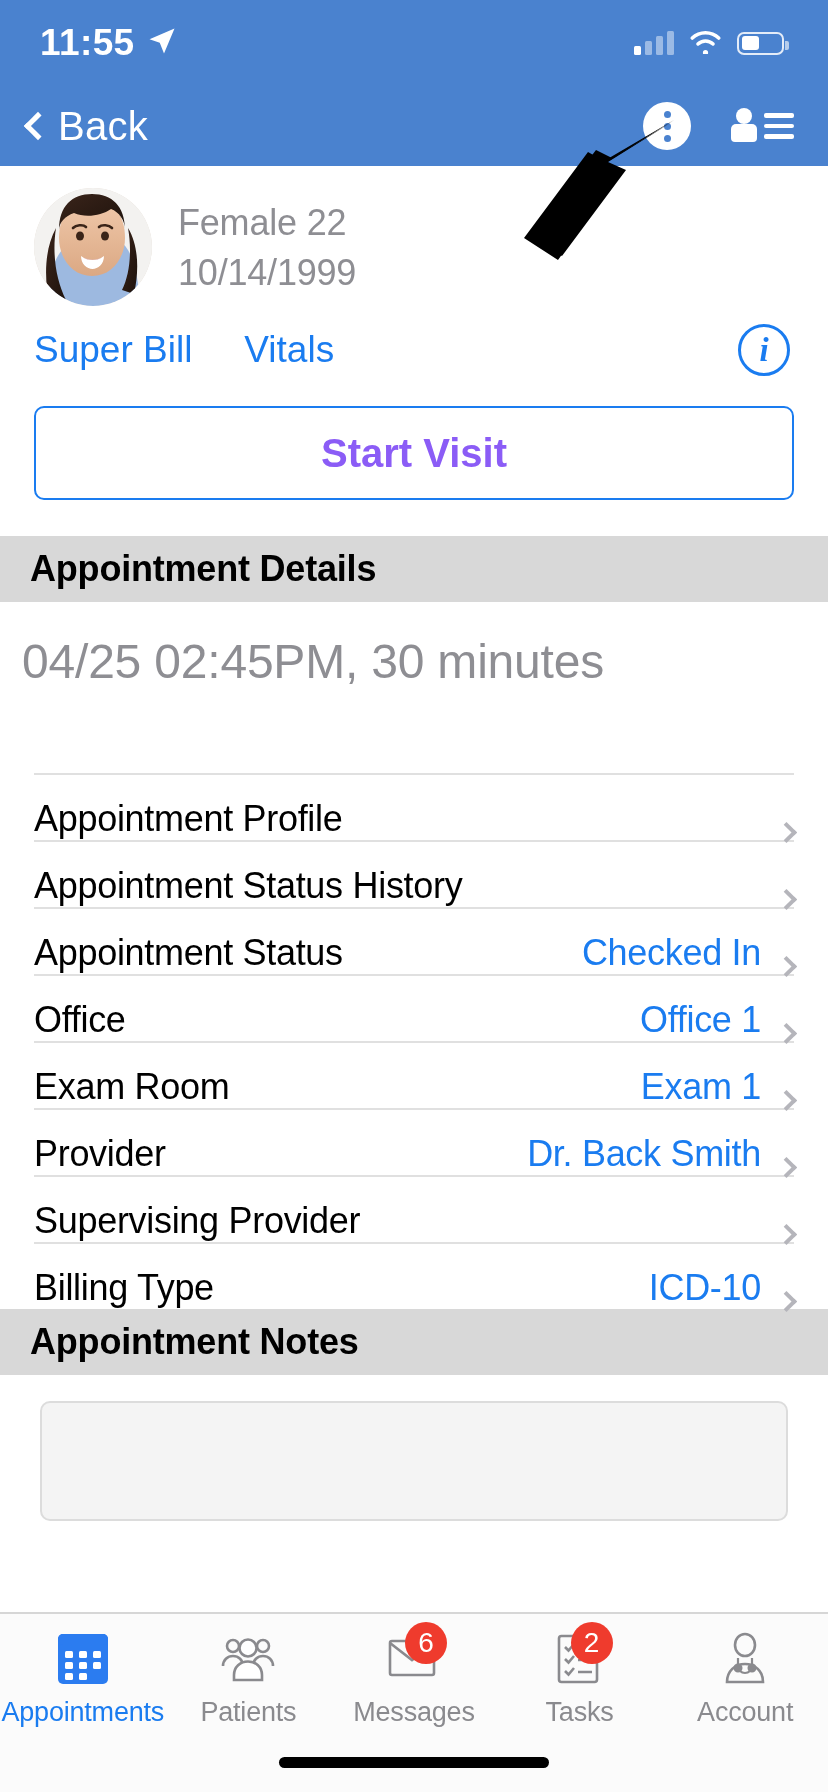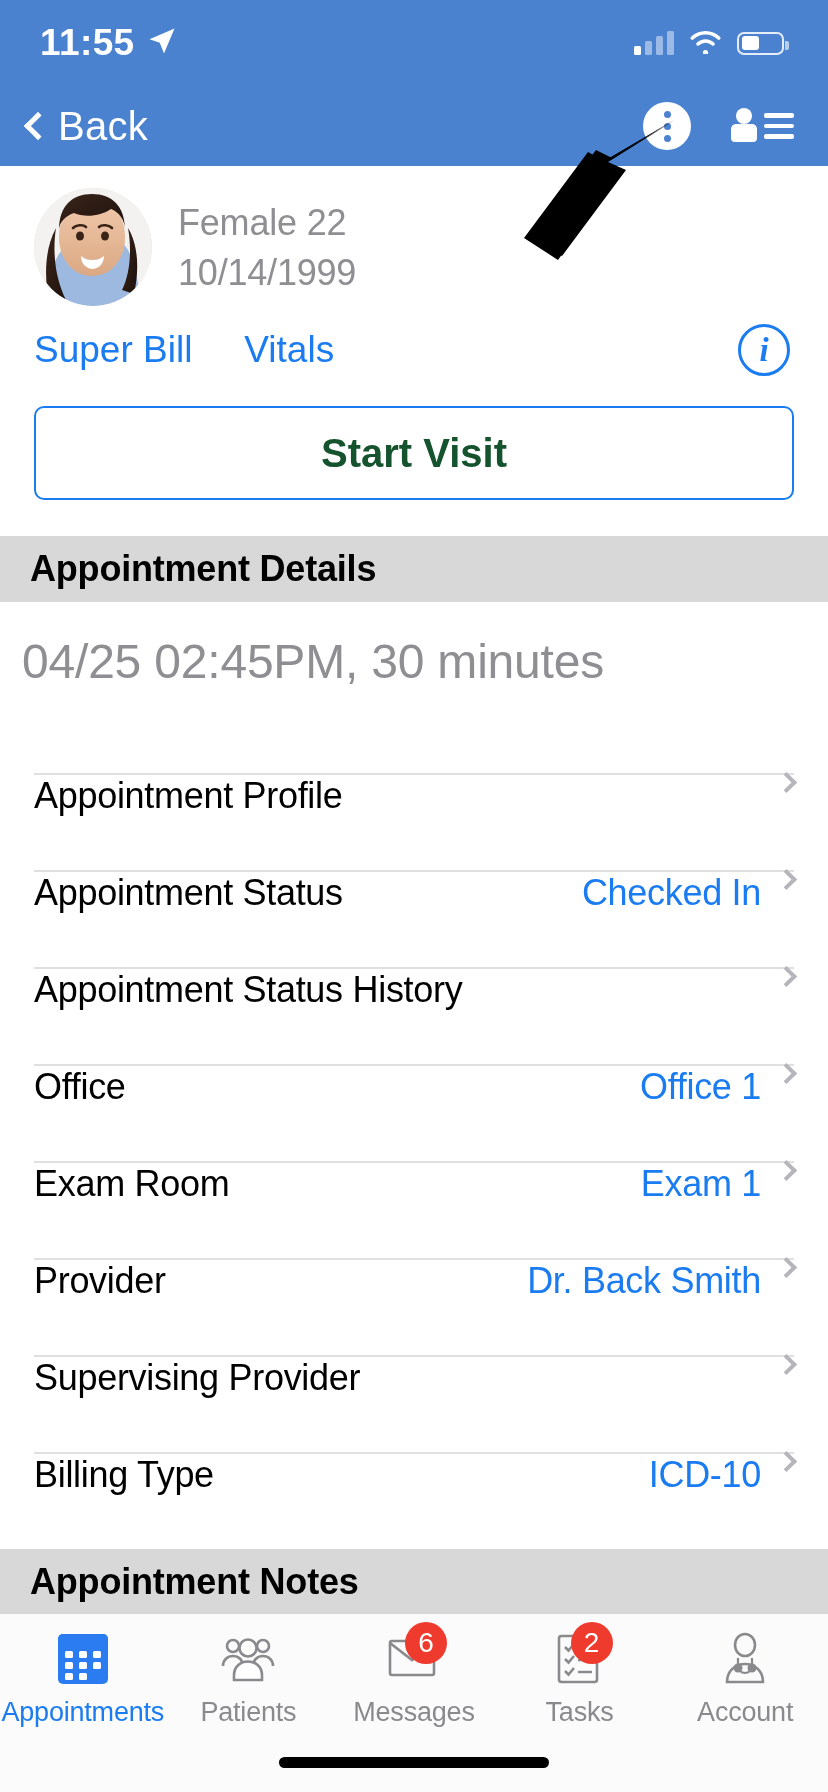--- a/index.html
+++ b/index.html
@@ -94,40 +94,40 @@
     margin-left:auto; width:52px; height:52px; border-radius:50%;
     border:3px solid #1a7cf0; color:#1a7cf0; display:flex;
     align-items:center; justify-content:center; font-size:33px;
     font-family:"Liberation Serif", serif; font-style:italic; font-weight:700;
     cursor:pointer;
   }
 
   .start-visit{
     margin:30px 0 0 0; height:94px; border:2.5px solid #1a7cf0; border-radius:10px;
     display:flex; align-items:center; justify-content:center;
-    font-size:40px; color:#14532d; font-weight:600; cursor:pointer; background:#fff;
+    font-size:40px; color:#8b5cf6; font-weight:600; cursor:pointer; background:#fff;
   }
   .patient-pad{ height:36px; background:#fff; }
 
   
   .section-hd{
     background:#d8d8d8; height:66px; display:flex; align-items:center;
     padding:0 30px; font-size:36px; font-weight:700; color:#000;
     letter-spacing:-.2px;
   }
 
   
   .appt-time{
     font-size:48px; color:#8e8e93; padding:32px 34px 0 22px; letter-spacing:-.2px;
   }
   .appt-gap{ height:84px; }
 
   .rows{ padding:0 34px; }
   .row{
-    height:97px; display:flex; align-items:flex-start;
+    height:67px; display:flex; align-items:flex-end;
     border-top:2px solid #e0e0e0; cursor:pointer;
   }
   .row-label{ font-size:36px; color:#000; letter-spacing:-.3px; }
   .row-value{ margin-left:auto; font-size:36px; color:#1a7cf0; letter-spacing:-.3px; }
   .row-chev{
     margin-left:18px; width:15px; height:15px;
     border-right:4px solid #b5b5bb; border-top:4px solid #b5b5bb;
     transform:rotate(45deg); flex:0 0 auto;
   }
   .row-value:empty + .row-chev{ margin-left:auto; }
@@ -281,27 +281,27 @@
 <div class="appt-time">04/25 02:45PM, 30 minutes</div>
 <div class="appt-gap"></div>
 
 <div class="rows">
   <div class="row">
     <span class="row-label">Appointment Profile</span>
     <span class="row-value"></span>
     <span class="row-chev"></span>
   </div>
   <div class="row">
+    <span class="row-label">Appointment Status History</span>
+    <span class="row-value"></span>
+    <span class="row-chev"></span>
+  </div>
+  <div class="row">
     <span class="row-label">Appointment Status</span>
     <span class="row-value">Checked In</span>
-    <span class="row-chev"></span>
-  </div>
-  <div class="row">
-    <span class="row-label">Appointment Status History</span>
-    <span class="row-value"></span>
     <span class="row-chev"></span>
   </div>
   <div class="row">
     <span class="row-label">Office</span>
     <span class="row-value">Office 1</span>
     <span class="row-chev"></span>
   </div>
   <div class="row">
     <span class="row-label">Exam Room</span>
     <span class="row-value">Exam 1</span>

